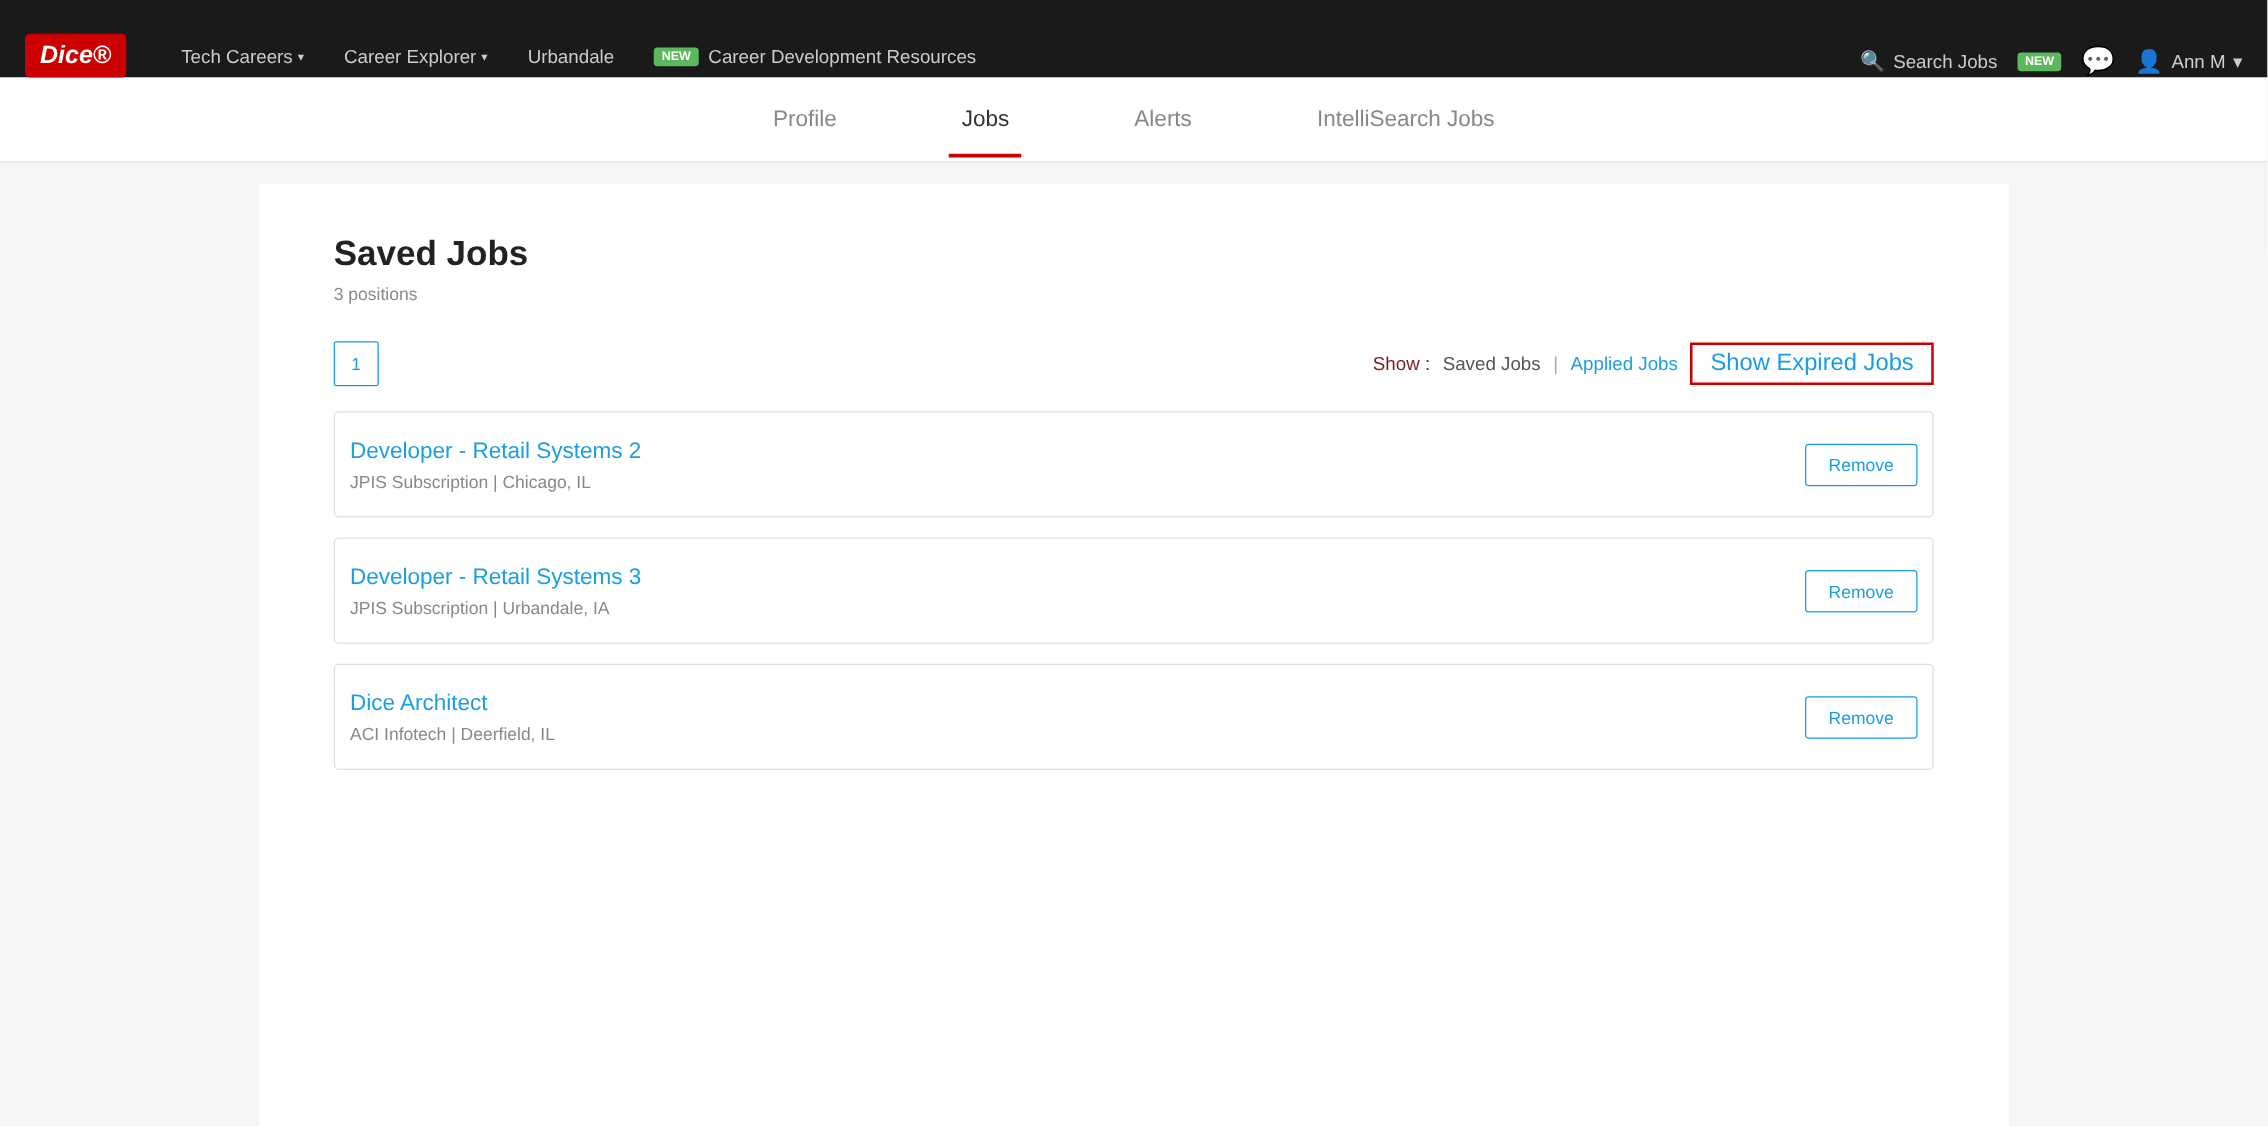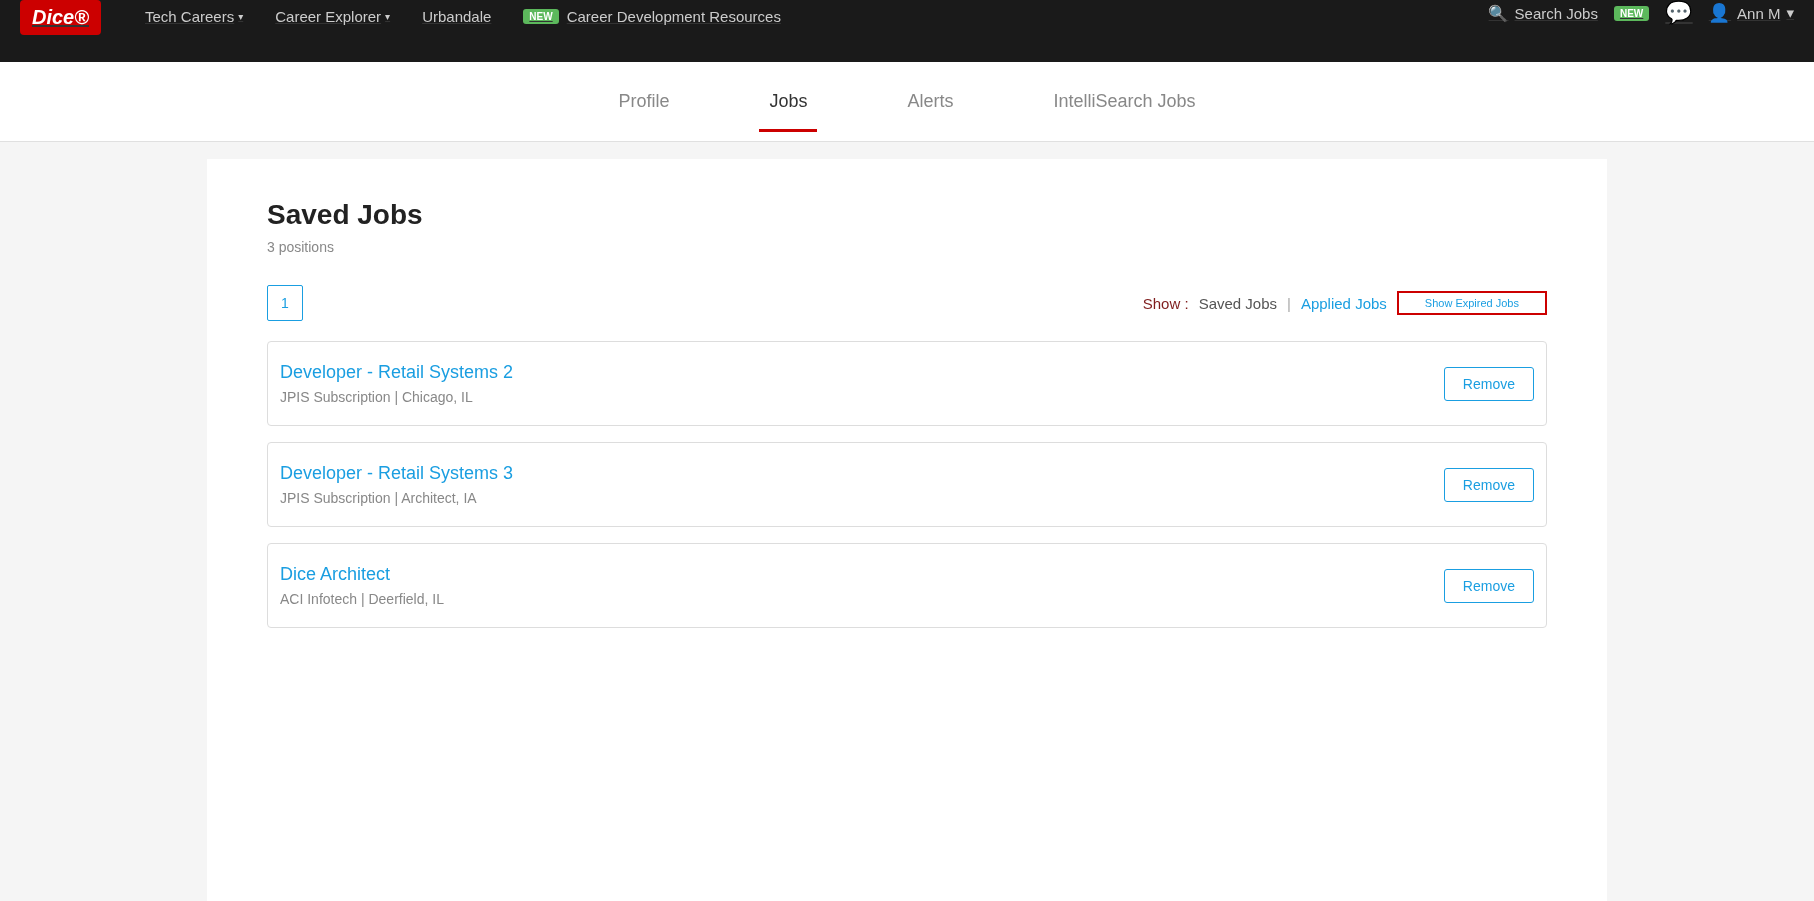--- a/index.html
+++ b/index.html
@@ -2,25 +2,24 @@
 <html><head>
   <meta charset="utf-8">
   <style>
     * { box-sizing: border-box; margin: 0; padding: 0; }
     body { font-family: Arial, sans-serif; background: #f5f5f5; color: #333; }
 
     
     .top-nav {
       background: #1a1a1a;
       display: flex;
-      align-items: flex-start;
+      align-items: flex-end;
       height: 62px;
       padding: 0 20px;
       gap: 0;
-      text-decoration: underline;
     }
     .dice-logo {
       background: #cc0000;
       color: white;
       font-weight: bold;
       font-size: 20px;
       padding: 6px 12px;
       border-radius: 4px;
       margin-right: 30px;
       cursor: pointer;
@@ -89,21 +88,21 @@
       cursor: pointer;
     }
     .user-icon { font-size: 18px; }
 
     
     .sub-nav {
       background: white;
       display: flex;
       align-items: center;
       justify-content: center;
-      height: 80px;
+      height: 68px;
       border-bottom: 1px solid #e0e0e0;
       gap: 80px;
     }
     .sub-nav-item {
       color: #888;
       font-size: 18px;
       cursor: pointer;
       padding: 20px 10px;
       position: relative;
     }
@@ -172,24 +171,24 @@
       font-weight: 500;
       cursor: pointer;
     }
     .show-option-link {
       color: #1a9ee1;
       cursor: pointer;
       text-decoration: none;
     }
     .show-expired-box {
       border: 2px solid #cc0000;
-      padding: 4px 26px;
-      color: #1a9ee1;
-      cursor: pointer;
-      font-size: 11px;
+      padding: 4px 14px;
+      color: #1a9ee1;
+      cursor: pointer;
+      font-size: 19px;
       font-weight: 500;
     }
 
     
     .job-card {
       border: 1px solid #ddd;
       border-radius: 4px;
       padding: 20px 12px;
       margin-bottom: 16px;
       display: flex;
@@ -298,21 +297,21 @@
     </div>
     <button class="remove-btn">Remove</button>
   </div>
 
   <div class="job-card">
     <div class="job-info">
       <div class="job-title">Developer - Retail Systems 3</div>
       <div class="job-meta">
         <span>JPIS Subscription</span>
         <span> | </span>
-        <span>Architect, IA</span>
+        <span>Urbandale, IA</span>
       </div>
     </div>
     <button class="remove-btn">Remove</button>
   </div>
 
   <div class="job-card">
     <div class="job-info">
       <div class="job-title">Dice Architect</div>
       <div class="job-meta">
         <span>ACI Infotech</span>

